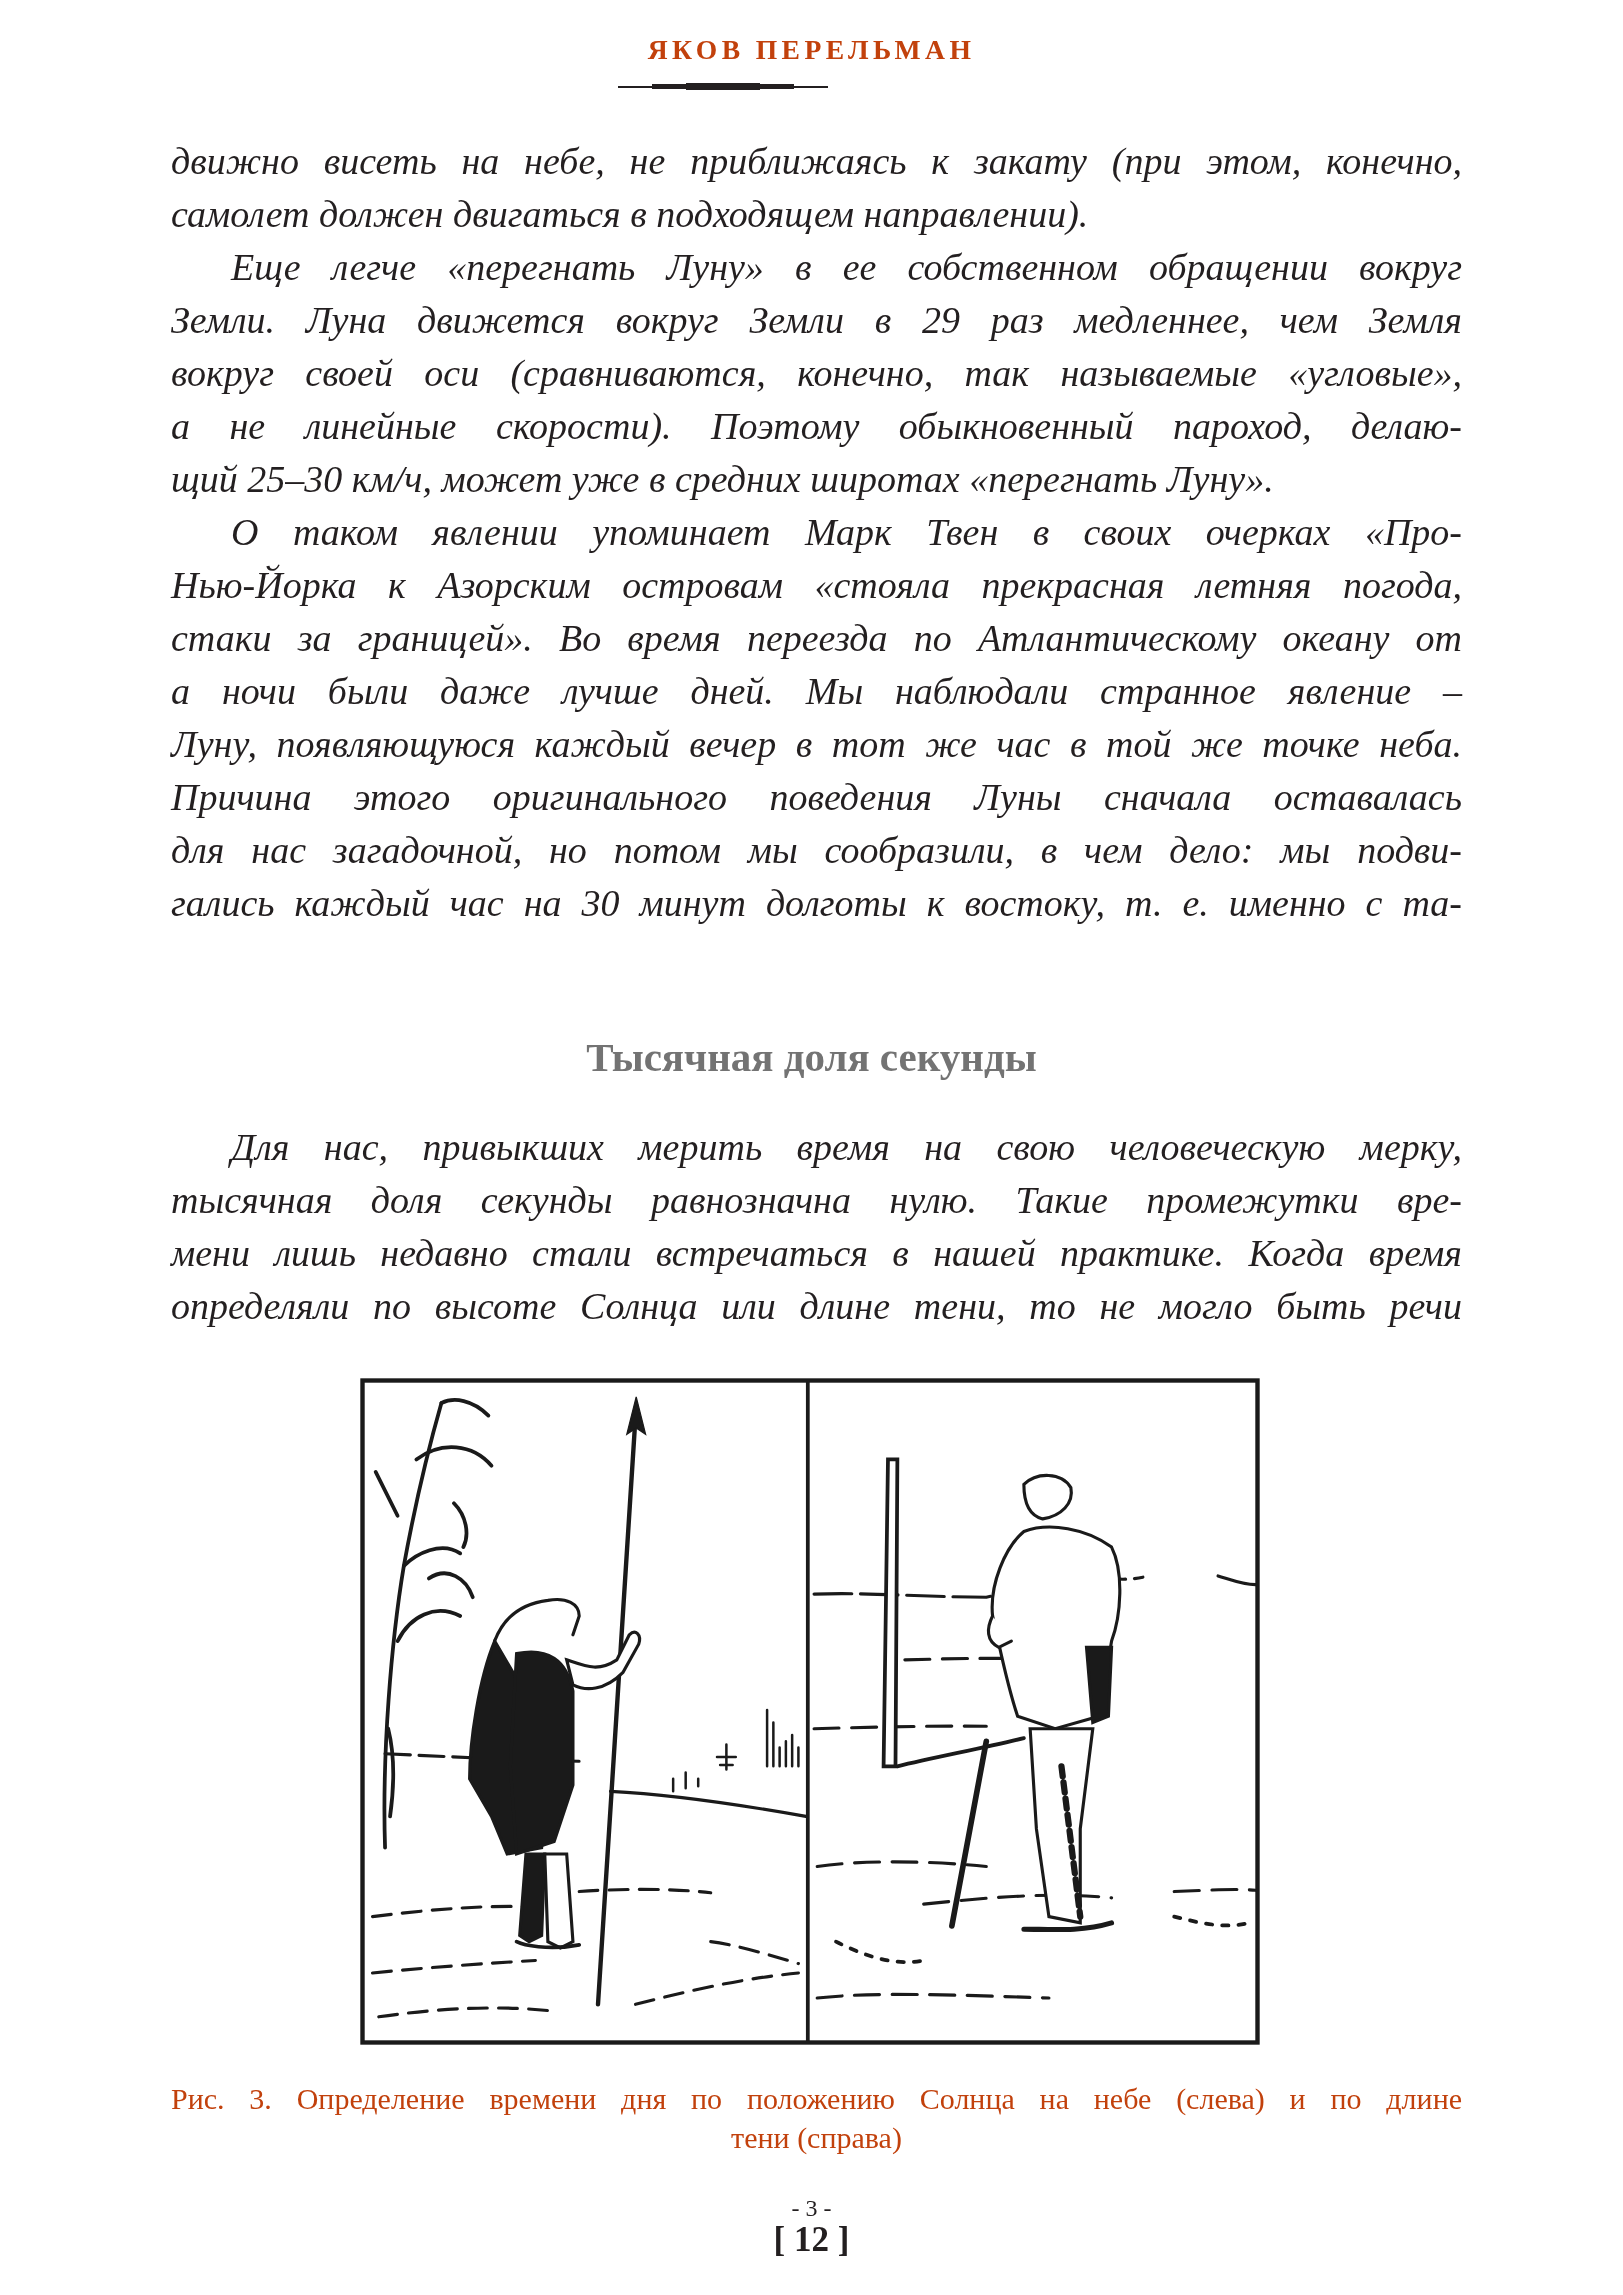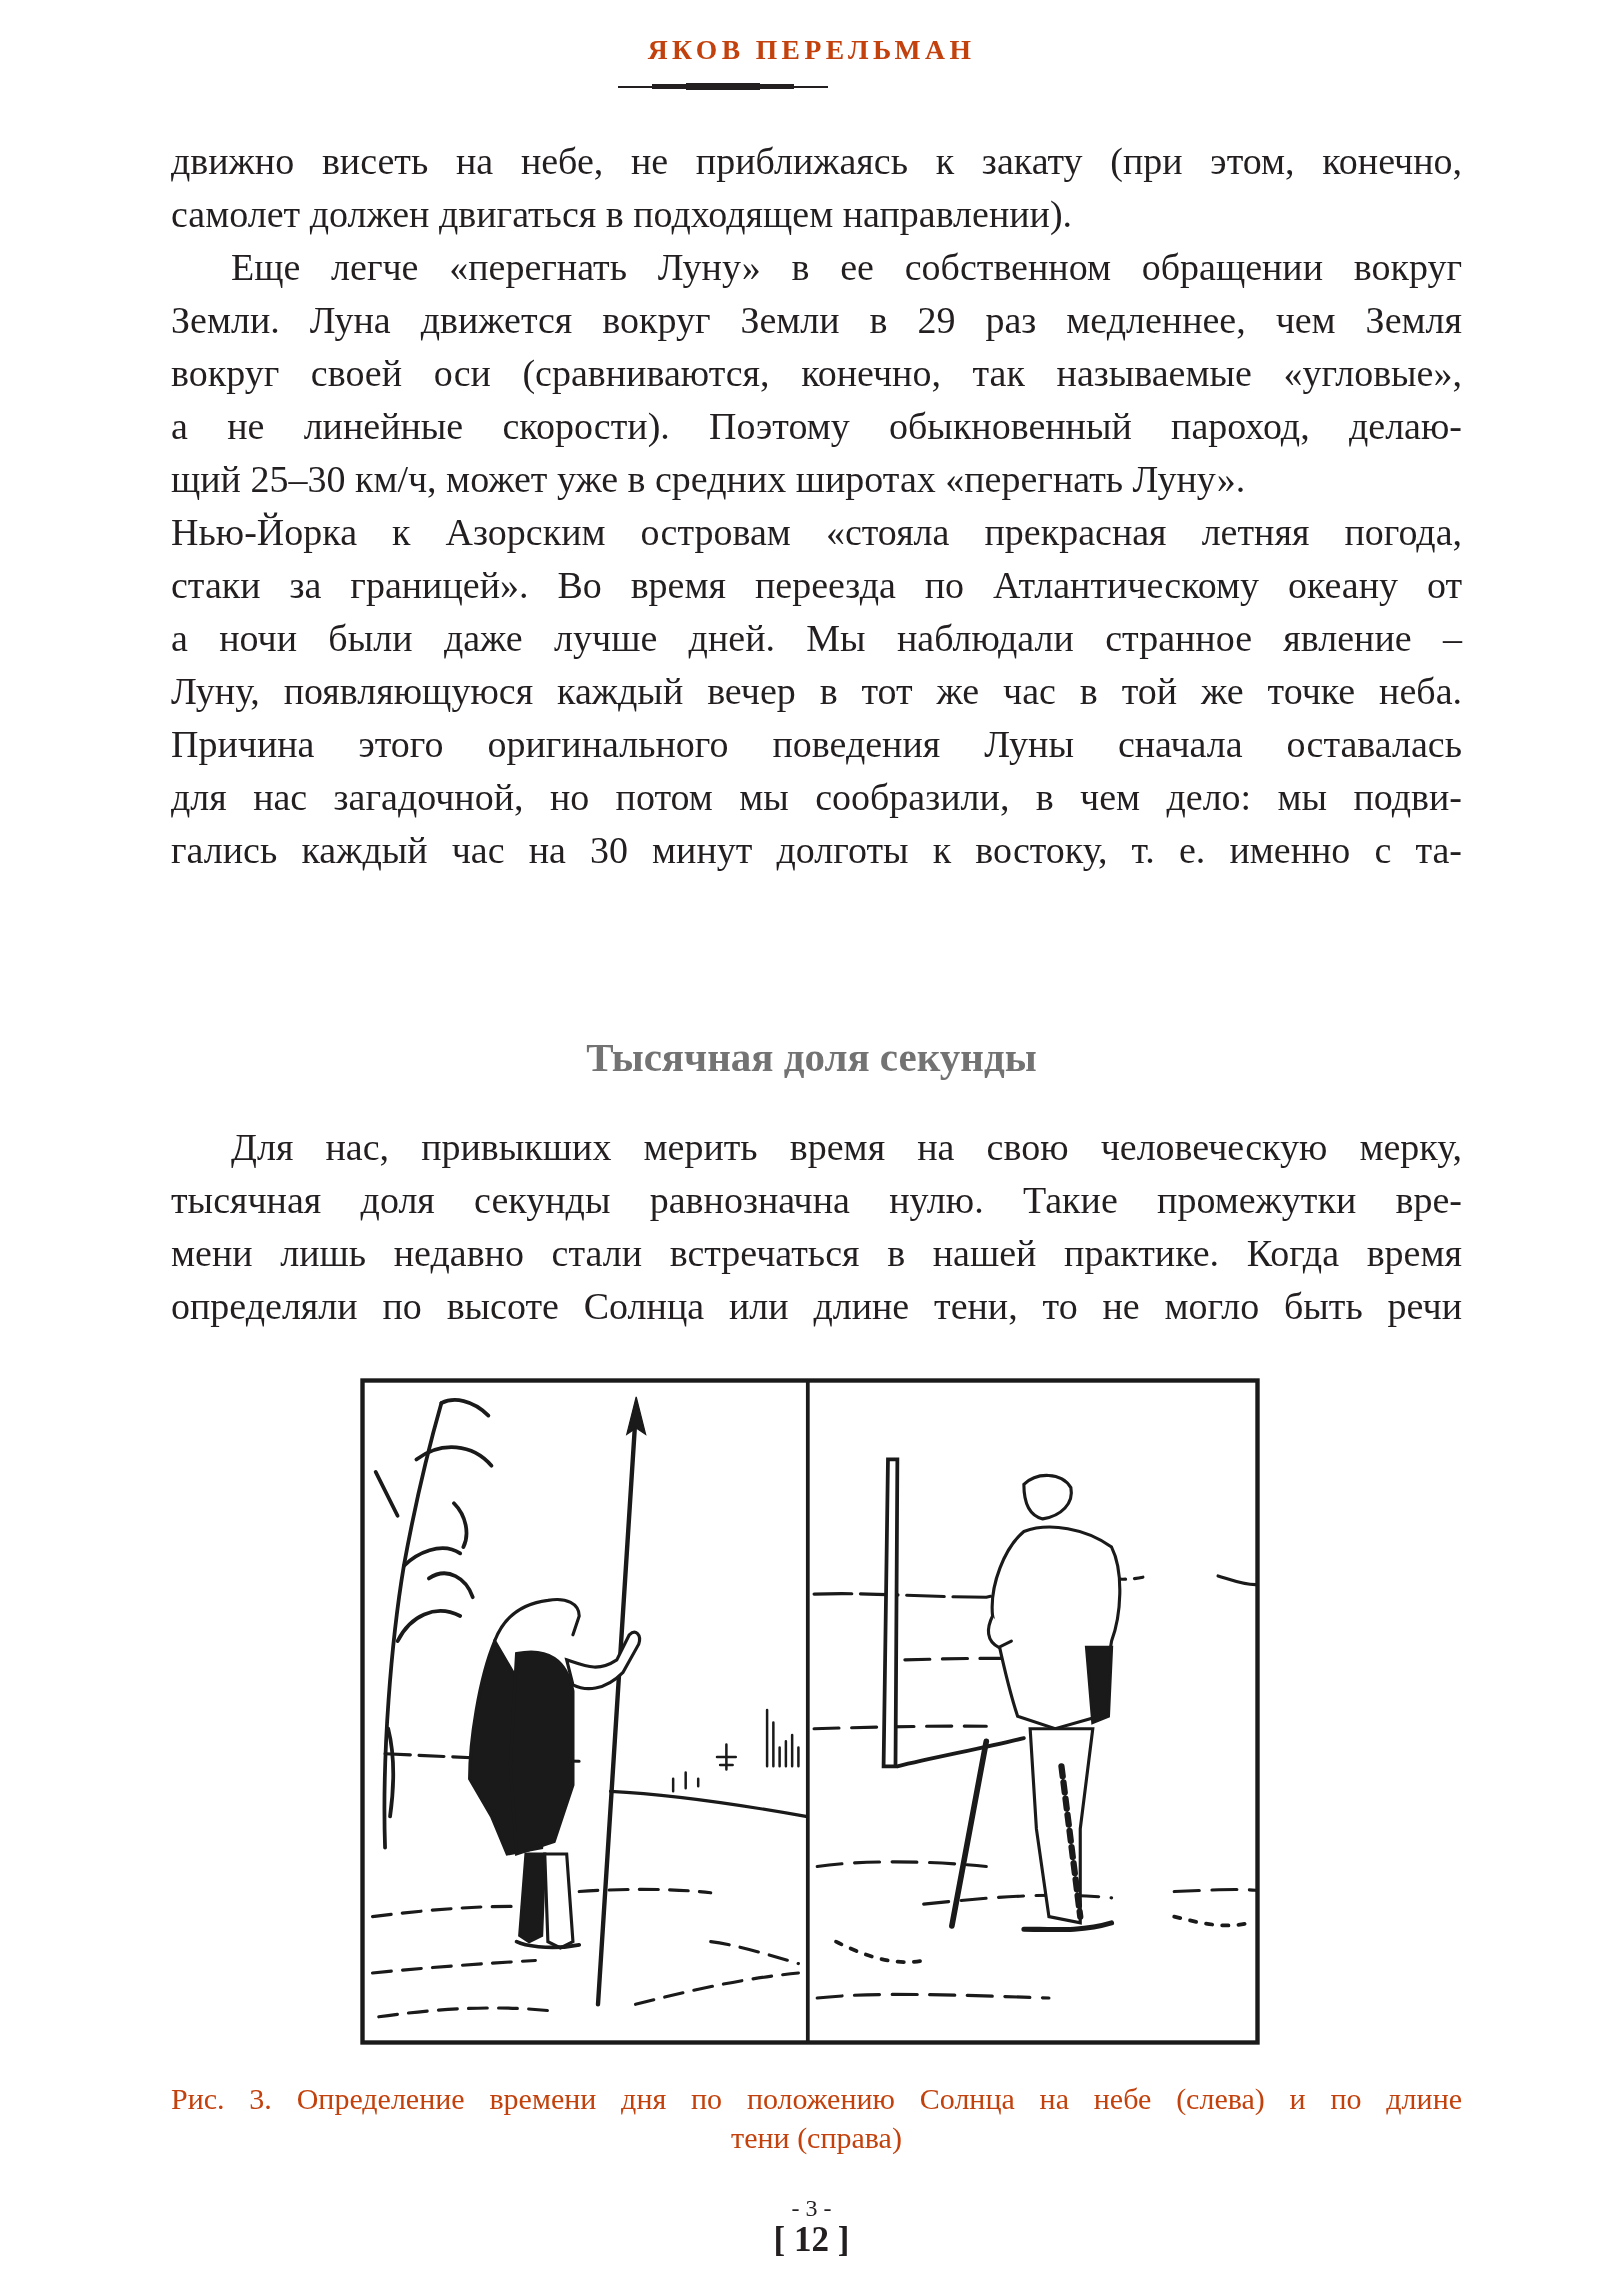--- a/index.html
+++ b/index.html
@@ -5,21 +5,21 @@
     html, body { margin: 0; padding: 0; background: #ffffff; }
     body { width: 1623px; height: 2295px; position: relative; overflow: hidden;
            font-family: "Liberation Serif", "DejaVu Serif", serif; color: #231f20; }
     .running-head { position: absolute; left: 0; width: 1623px; top: 34px; text-align: center;
                     font-family: "Liberation Serif", serif; font-weight: bold; font-size: 27.6px;
                     letter-spacing: 4.4px; color: #c2410c; }
     .head-rule { position: absolute; top: 86px; left: 618px; width: 210px; height: 1.9px; background: #231f20; }
     .head-rule .thick { position: absolute; left: 68px; top: -3.1px; width: 74px; height: 7.5px; background: #231f20; }
     .head-rule .mid { position: absolute; left: 34px; top: -1.9px; width: 142px; height: 5px; background: #231f20; }
     .body-text { position: absolute; left: 171px; width: 1291px; font-size: 38px; line-height: 53px; }
-    .line { display: block; white-space: nowrap; text-align: justify; text-align-last: justify; height: 53px; }
+    .line { display: block; white-space: nowrap; text-align: justify; text-align-last: justify; height: 53px; font-style: italic; }
     .line.last { text-align-last: left; }
     .line.indent { padding-left: 60px; }
     .section-title { position: absolute; left: 0; width: 1623px; top: 1033px; text-align: center;
                      font-weight: bold; font-size: 41px; color: #737373; }
     .figure { position: absolute; left: 360px; top: 1378px; width: 900px; height: 667px; }
     .figure svg { width: 100%; height: 100%; display: block; }
     .caption { position: absolute; left: 171px; width: 1291px; top: 2079px; font-size: 30px; line-height: 39px; color: #c2410c; }
     .caption .cline { display: block; white-space: nowrap; text-align: justify; text-align-last: justify; }
     .caption .cline.center { text-align: left; text-align-last: center; }
     .page-num { position: absolute; left: 0; width: 1623px; top: 2195px; text-align: center;
@@ -37,20 +37,21 @@
   </div>
 
 <div class="body-text" style="top:135px;">
   <span class="line">движно висеть на небе, не приближаясь к закату (при этом, конечно,</span>
   <span class="line last">самолет должен двигаться в подходящем направлении).</span>
   <span class="line indent">Еще легче «перегнать Луну» в ее собственном обращении вокруг</span>
   <span class="line">Земли. Луна движется вокруг Земли в 29 раз медленнее, чем Земля</span>
   <span class="line">вокруг своей оси (сравниваются, конечно, так называемые «угловые»,</span>
   <span class="line">а не линейные скорости). Поэтому обыкновенный пароход, делаю-</span>
   <span class="line last">щий 25–30 км/ч, может уже в средних широтах «перегнать Луну».</span>
+  <span class="line indent">О таком явлении упоминает Марк Твен в своих очерках «Про-</span>
   <span class="line">Нью-Йорка к Азорским островам «стояла прекрасная летняя погода,</span>
   <span class="line">стаки за границей». Во время переезда по Атлантическому океану от</span>
   <span class="line">а ночи были даже лучше дней. Мы наблюдали странное явление –</span>
   <span class="line">Луну, появляющуюся каждый вечер в тот же час в той же точке неба.</span>
   <span class="line">Причина этого оригинального поведения Луны сначала оставалась</span>
   <span class="line">для нас загадочной, но потом мы сообразили, в чем дело: мы подви-</span>
   <span class="line">гались каждый час на 30 минут долготы к востоку, т. е. именно с та-</span>
 </div>
 
 <div class="section-title">Тысячная доля секунды</div>

